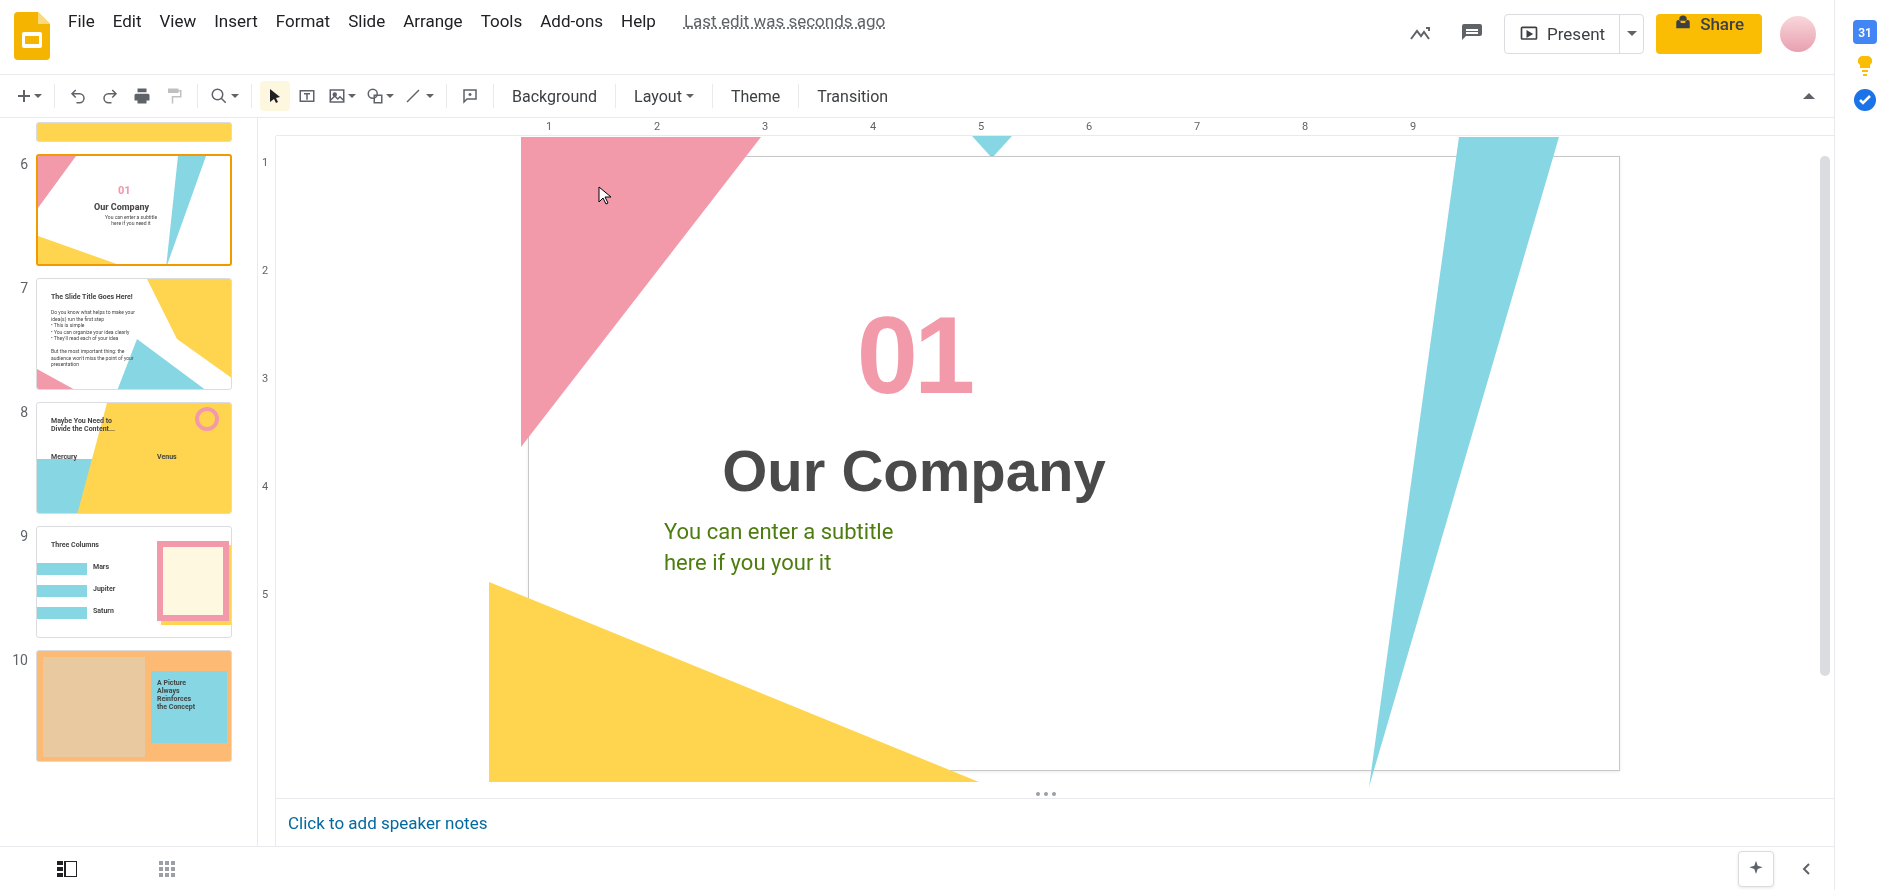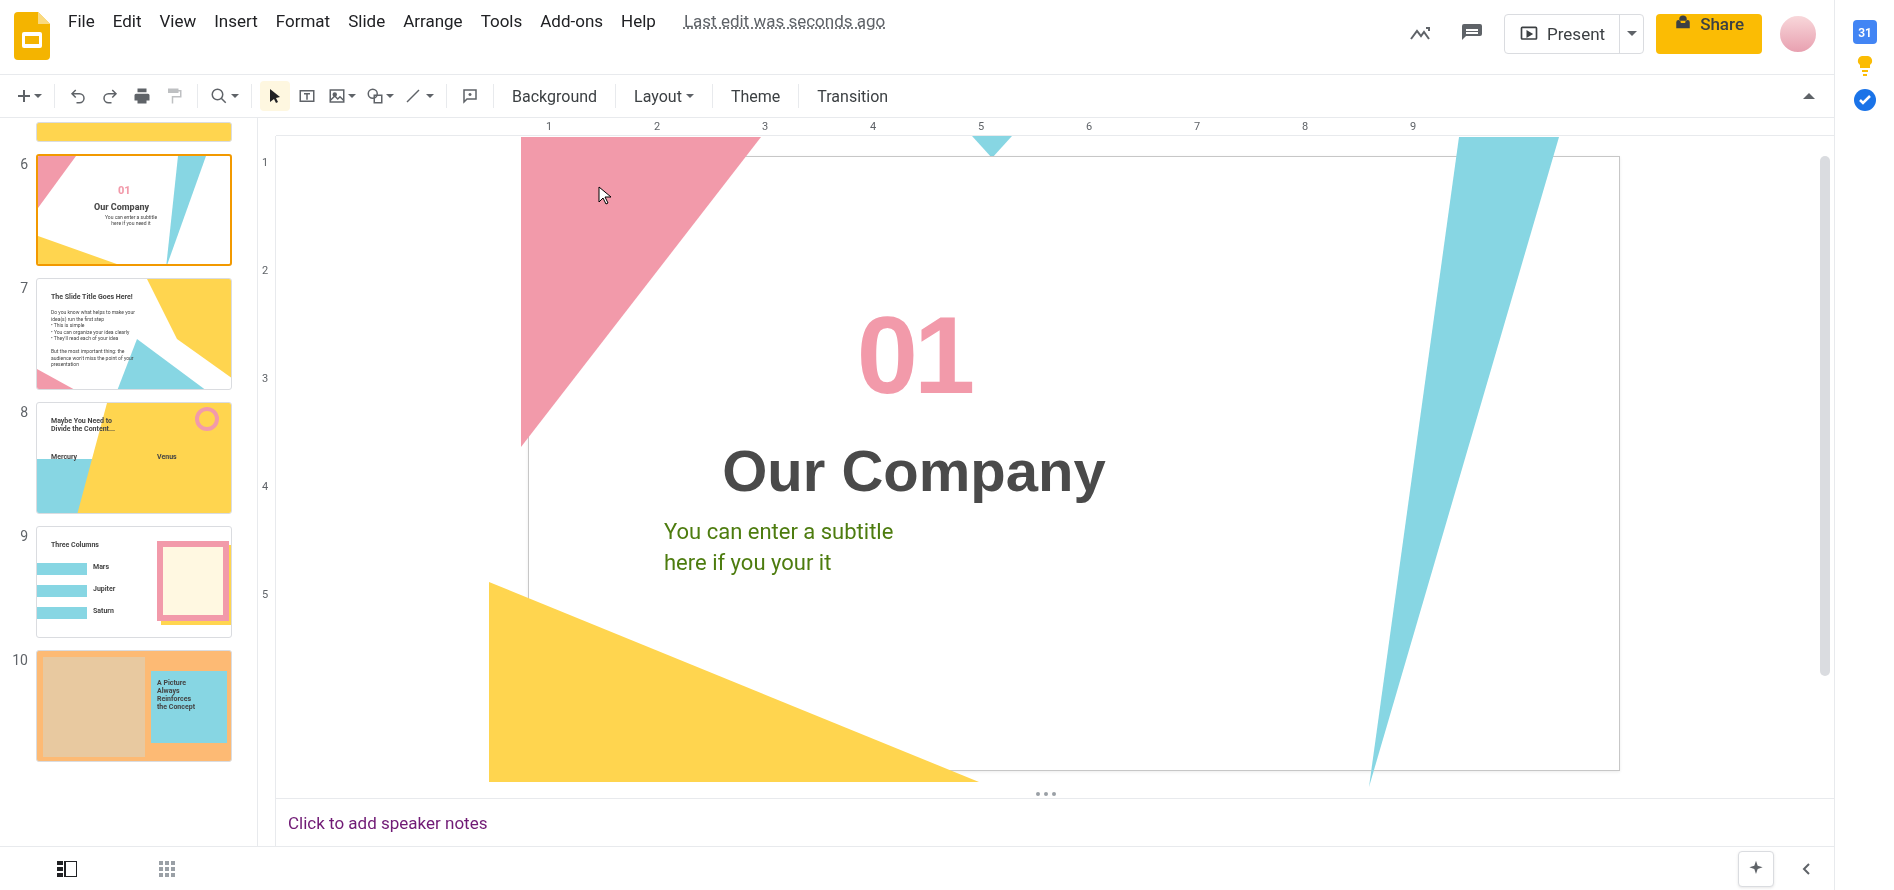--- a/index.html
+++ b/index.html
@@ -37,21 +37,21 @@
 .canvas-wrap { flex: 1; display: flex; flex-direction: column; background: #fff; position: relative; min-width: 0; }
 .ruler-h { height: 18px; background: #fff; border-bottom: 1px solid #e8eaed; position: relative; margin-left: 18px; font-size: 11px; color: #5f6368; overflow: hidden; }
 .ruler-v { width: 18px; background: #fff; border-right: 1px solid #e8eaed; position: absolute; left: 0; top: 18px; bottom: 0; font-size: 11px; color: #5f6368; }
 .ruler-tick { position: absolute; }
 .canvas-area { flex: 1; position: relative; overflow: auto; padding-left: 18px; }
 .slide-canvas { position: absolute; left: 270px; top: 20px; width: 1092px; height: 615px; border: 1px solid #c7c7c7; background: #fff; overflow: visible; box-shadow: 0 1px 3px rgba(0,0,0,0.08); }
 .slide-big-num { position: absolute; left: 50%; transform: translateX(-50%); margin-left: -160px; top: 134px; font-size: 110px; font-weight: 800; color: #f29aaa; font-family: "Arial Black", sans-serif; letter-spacing: -4px; }
 .slide-big-title { position: absolute; left: 50%; transform: translateX(-50%); margin-left: -160px; top: 280px; font-size: 58px; font-weight: 800; color: #4a4a4a; font-family: "Arial Black", sans-serif; }
 .slide-sub { position: absolute; left: 50%; transform: translateX(-50%); margin-left: -160px; top: 360px; font-size: 22px; color: #4d7c0f; line-height: 1.4; width: 500px; }
 .pink-tri { position: absolute; left: -8px; top: -20px; width: 0; height: 0; border-left: 0 solid transparent; border-right: 240px solid transparent; border-top: 310px solid #f29aaa; }
-.notes { height: 48px; border-top: 1px solid #e8eaed; padding: 14px 30px; color: #701a75; font-size: 17px; cursor: text; }
+.notes { height: 48px; border-top: 1px solid #e8eaed; padding: 14px 30px; color: #0369a1; font-size: 17px; cursor: text; }
 .notes-drag { height: 8px; display: flex; align-items: center; justify-content: center; cursor: row-resize; }
 .notes-drag span { width: 4px; height: 4px; background: #9aa0a6; border-radius: 50%; margin: 0 2px; }
 .bottom-bar { height: 44px; border-top: 1px solid #e8eaed; display: flex; align-items: center; padding: 0 12px; justify-content: space-between; }
 .view-toggle { display: flex; gap: 30px; padding-left: 20px; color: #5f6368; }
 .vt-btn { width: 70px; height: 30px; display: flex; align-items: center; justify-content: center; cursor: pointer; border-radius: 4px; }
 .side-panel { width: 60px; background: #fff; border-left: 1px solid #e8eaed; display: flex; flex-direction: column; align-items: center; padding-top: 20px; gap: 10px; }
 .sp-icon { width: 24px; height: 24px; cursor: pointer; border-radius: 4px; display: flex; align-items: center; justify-content: center; }
 .explore-btn { width: 36px; height: 36px; background: #fff; border: 1px solid #dadce0; border-radius: 4px; display: flex; align-items: center; justify-content: center; box-shadow: 0 1px 3px rgba(0,0,0,0.1); cursor: pointer; margin-right: 8px; }
 .scroll-stub { position: absolute; right: 2px; top: 20px; width: 10px; height: 200px; background: #dadce0; border-radius: 5px; }
 .cursor-ptr { position: absolute; left: 340px; top: 50px; font-size: 16px; pointer-events: none; }

